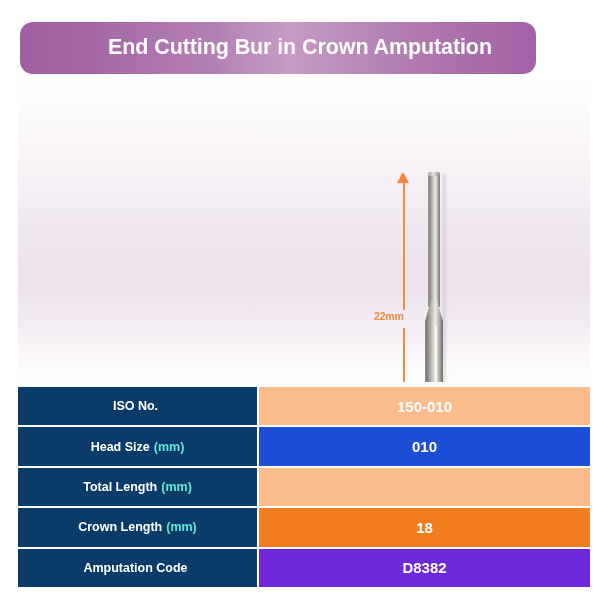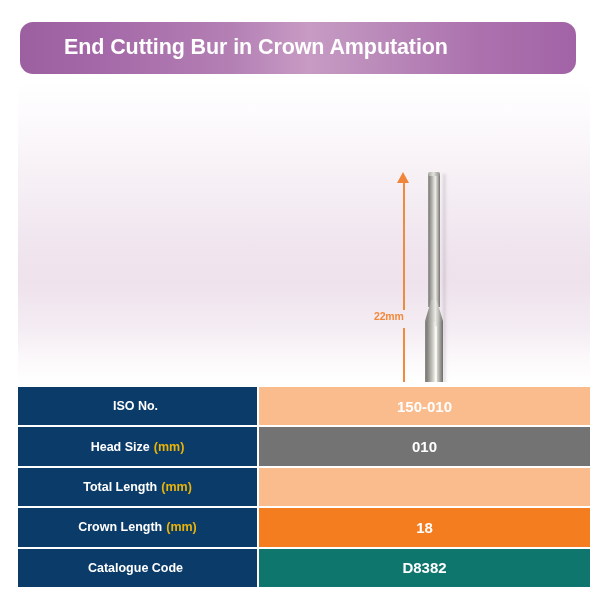--- a/index.html
+++ b/index.html
@@ -13,34 +13,34 @@
     overflow: hidden;
     font-family: "Liberation Sans", sans-serif;
     position: relative;
   }
 
   
   .header-banner {
     position: absolute;
     left: 20px;
     top: 22px;
-    width: 556px;
+    width: 516px;
     height: 52px;
     border-radius: 13px;
     background: linear-gradient(90deg,
         #9c5fa0 0%,
         #a468a8 14%,
         #b480b4 38%,
         #c79bc4 52%,
         #bb8bba 64%,
         #ac72ae 82%,
         #a263a6 100%);
     display: flex;
     align-items: center;
-    justify-content: flex-start;
+    justify-content: center;
     box-sizing: border-box;
     padding-left: 44px;
   }
   .header-title {
     color: #ffffff;
     font-size: 21.5px;
     font-weight: bold;
     letter-spacing: -0.1px;
     text-align: center;
     line-height: 1;
@@ -217,21 +217,21 @@
     background: #0a3b69;
     color: #ffffff;
     font-size: 12.5px;
     font-weight: bold;
     display: flex;
     align-items: center;
     justify-content: center;
     box-sizing: border-box;
   }
   .spec-unit {
-    color: #eab308;
+    color: #5eead4;
     font-weight: bold;
     margin-left: 4px;
   }
   .spec-value {
     flex: 1;
     margin-left: 2px;
     color: #ffffff;
     font-size: 15px;
     font-weight: bold;
     display: flex;
@@ -275,40 +275,40 @@
       <span class="spec-unit"></span>
     </div>
     <div class="spec-value" style="background:#fbbc8d">150-010</div>
   </div>
 
   <div class="spec-row">
     <div class="spec-label">
       <span>Head Size</span>
       <span class="spec-unit">(mm)</span>
     </div>
-    <div class="spec-value" style="background:#737373">010</div>
+    <div class="spec-value" style="background:#1d4ed8">010</div>
   </div>
 
   <div class="spec-row">
     <div class="spec-label">
       <span>Total Length</span>
       <span class="spec-unit">(mm)</span>
     </div>
     <div class="spec-value" style="background:#fbbc8d"></div>
   </div>
 
   <div class="spec-row">
     <div class="spec-label">
       <span>Crown Length</span>
       <span class="spec-unit">(mm)</span>
     </div>
     <div class="spec-value" style="background:#f47d20">18</div>
   </div>
 
   <div class="spec-row">
     <div class="spec-label">
-      <span>Catalogue Code</span>
+      <span>Amputation Code</span>
       <span class="spec-unit"></span>
     </div>
-    <div class="spec-value" style="background:#0f766e">D8382</div>
+    <div class="spec-value" style="background:#6d28d9">D8382</div>
   </div>
 
 </div>
 
 </body></html>

